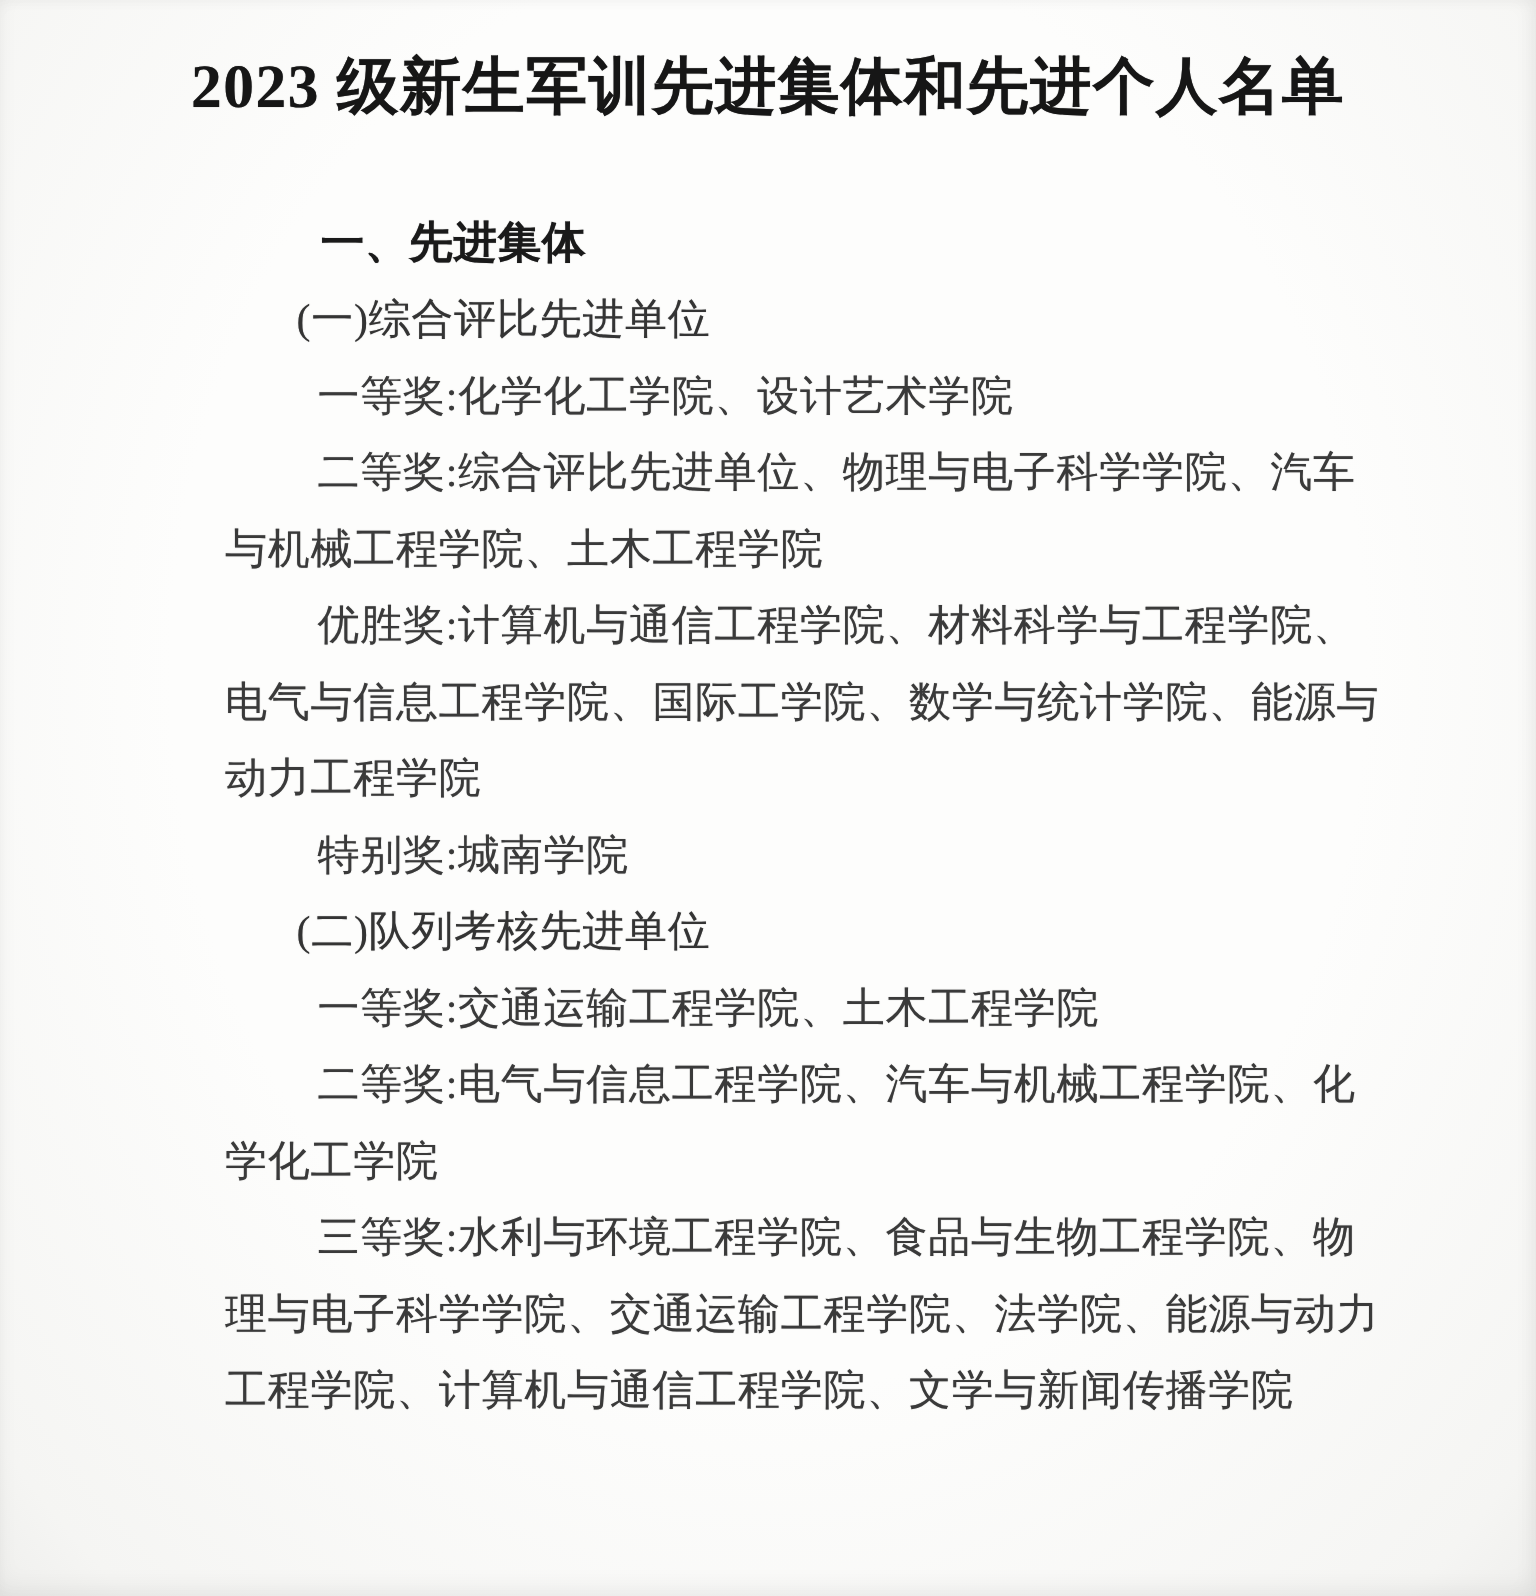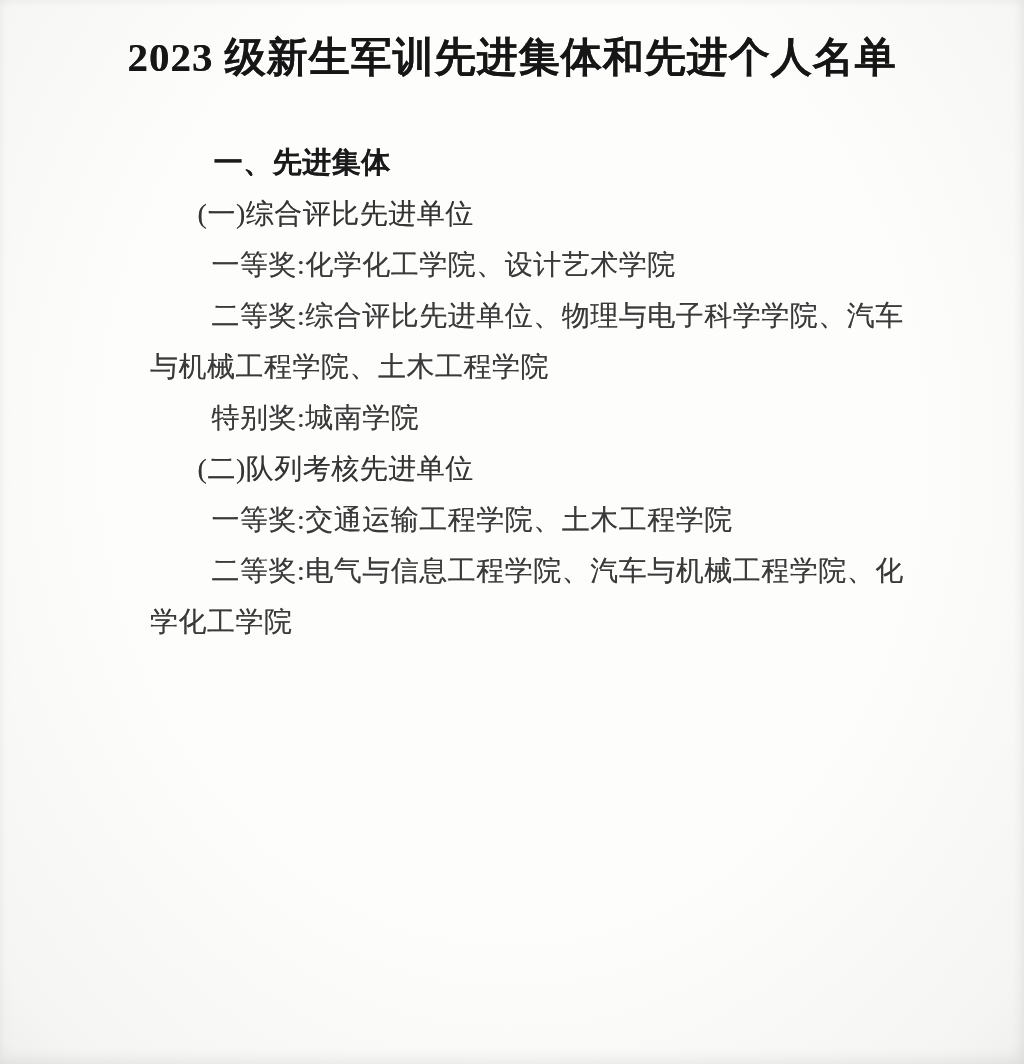--- a/index.html
+++ b/index.html
@@ -72,24 +72,26 @@
 
     <p class="section-heading">一、先进集体</p>
 
     <p class="subsection-heading">(一)综合评比先进单位</p>
 
     <p class="award-line">一等奖:化学化工学院、设计艺术学院</p>
 
     <p class="award-line">二等奖:综合评比先进单位、物理与电子科学学院、汽车与机械工程学院、土木工程学院</p>
 
 
+    <p class="award-line">优胜奖:计算机与通信工程学院、材料科学与工程学院、电气与信息工程学院、国际工学院、数学与统计学院、能源与动力工程学院</p>
 
     <p class="award-line">特别奖:城南学院</p>
 
     <p class="subsection-heading">(二)队列考核先进单位</p>
 
     <p class="award-line">一等奖:交通运输工程学院、土木工程学院</p>
 
     <p class="award-line">二等奖:电气与信息工程学院、汽车与机械工程学院、化学化工学院</p>
 
+    <p class="award-line">三等奖:水利与环境工程学院、食品与生物工程学院、物理与电子科学学院、交通运输工程学院、法学院、能源与动力工程学院、计算机与通信工程学院、文学与新闻传播学院</p>
 
   </div>
 </div>
 
 </body></html>

